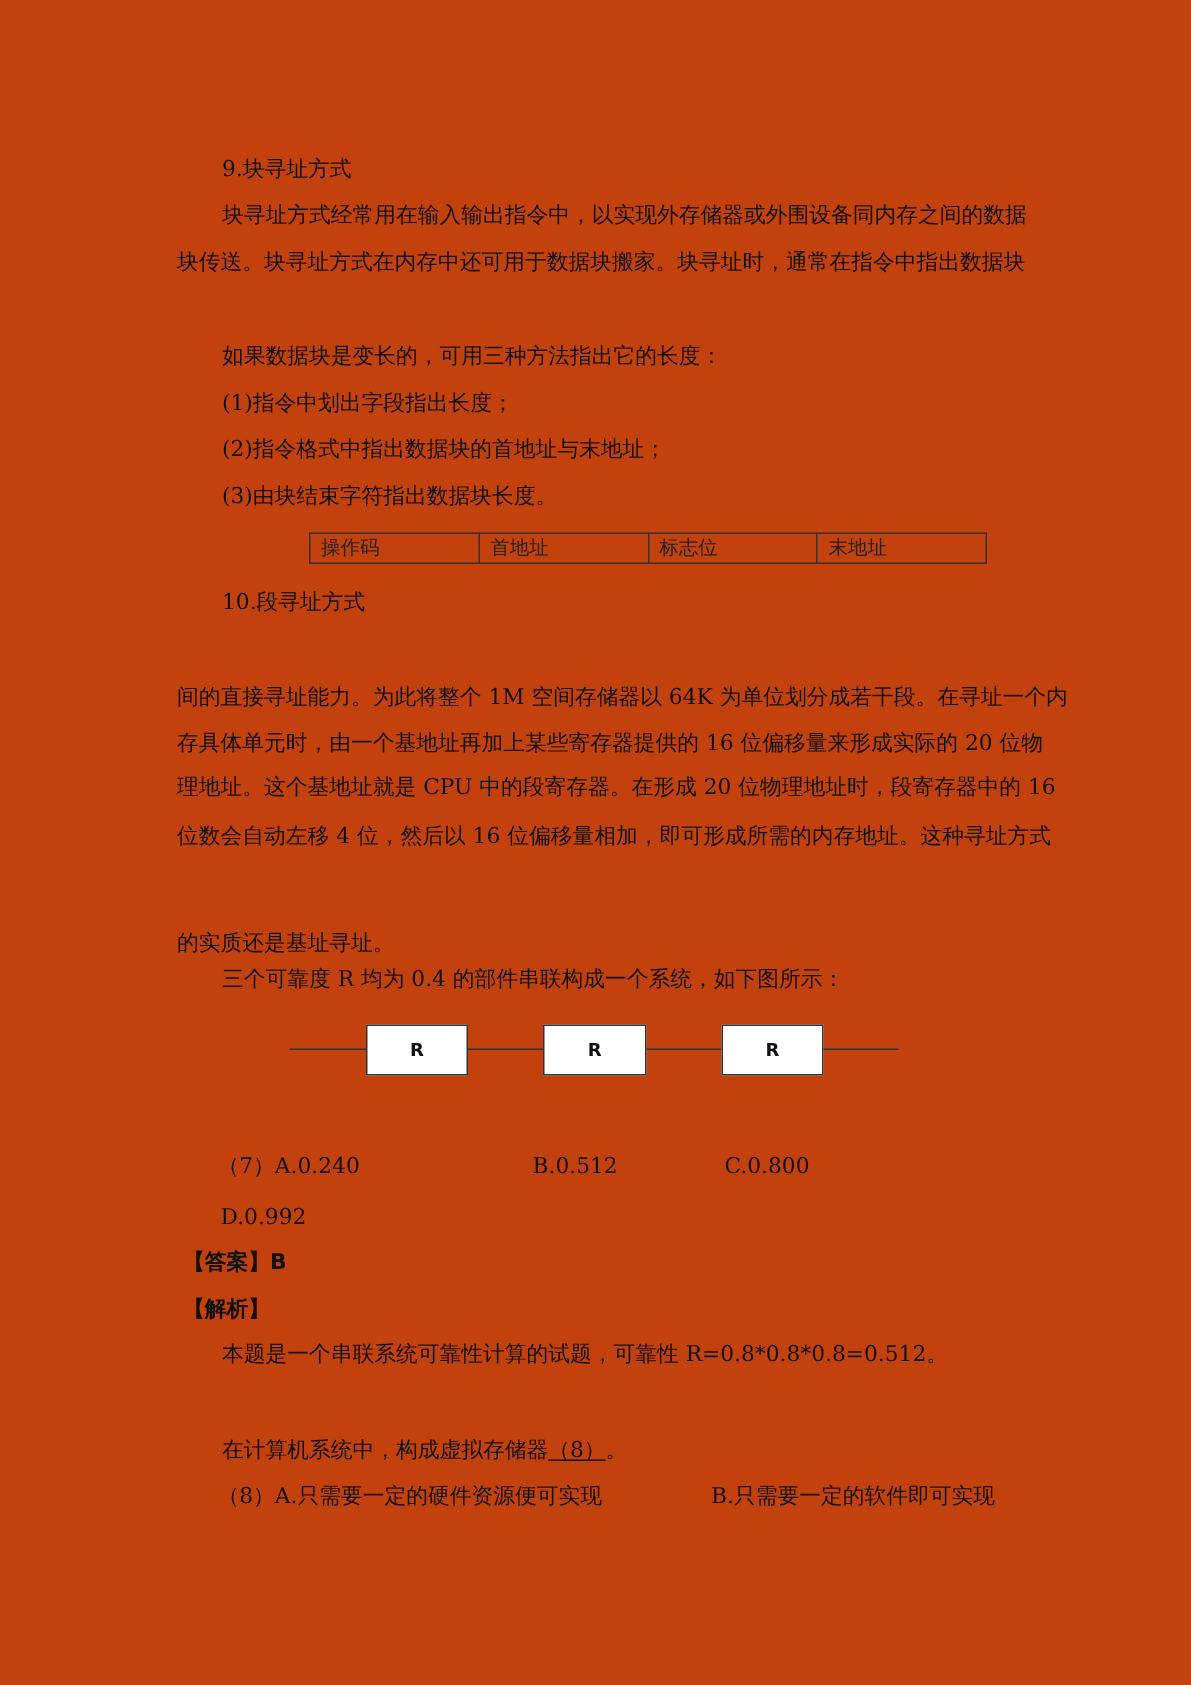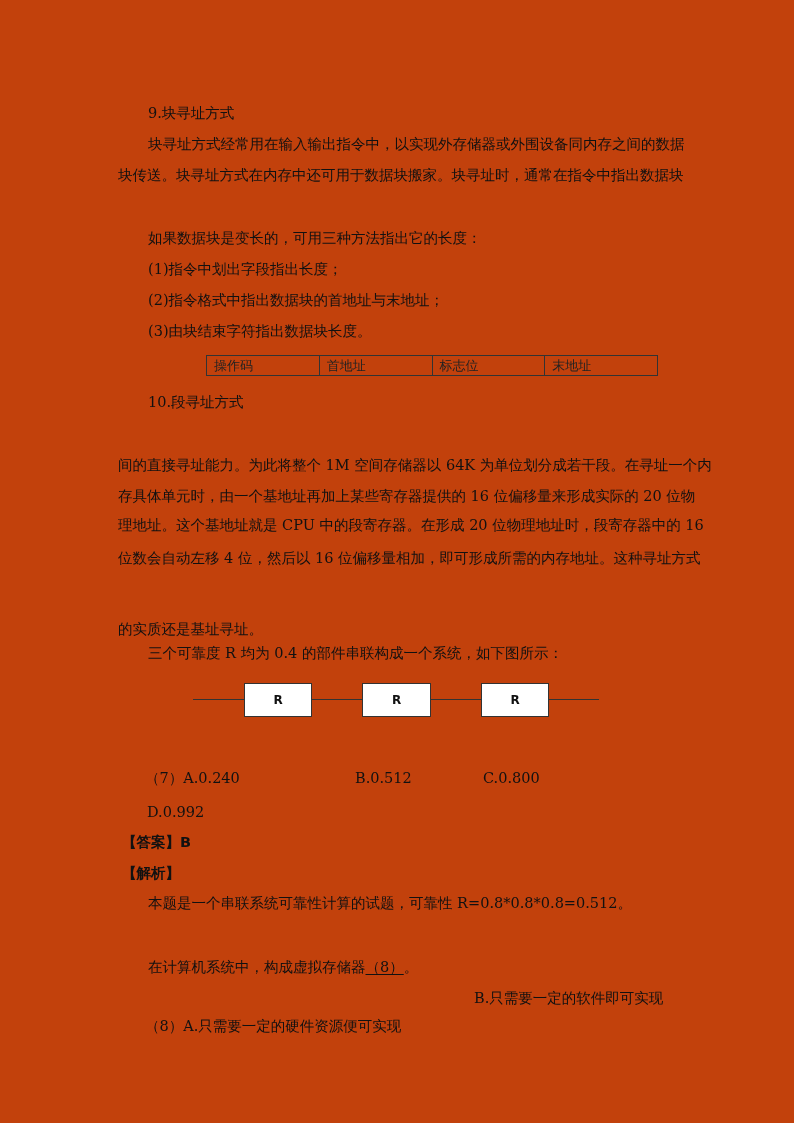--- a/index.html
+++ b/index.html
@@ -65,16 +65,16 @@
   <div class="line" style="left:145px; top:768px;"><span>（7）</span><span>A.0.240</span></div>
   <div class="line" style="left:315px; top:768px;margin-left:40px;">B.0.512</div>
   <div class="line" style="left:483px; top:768px;text-align:right;">C.0.800</div>
   <div class="line" style="left:147px; top:802px;">D.0.992</div>
 
   <div class="line" style="left:122px; top:832px;"><span class="bold">【答案】</span><span class="bold">B</span></div>
   <div class="line" style="left:122px; top:863px;"><span class="bold">【解析】</span></div>
   <div class="line" style="left:148px; top:893px;">本题是一个串联系统可靠性计算的试题，可靠性 R=0.8*0.8*0.8=0.512。</div>
 
   <div class="line" style="left:148px; top:957px;"><span>在计算机系统中，构成虚拟存储器</span><span class="u">（8）</span><span>。</span></div>
-  <div class="line" style="left:145px; top:988px;margin-top:28px;"><span>（8）</span><span>A.只需要一定的硬件资源便可实现</span></div>
+  <div class="line" style="left:145px; top:988px;"><span>（8）</span><span>A.只需要一定的硬件资源便可实现</span></div>
   <div class="line" style="left:474px; top:988px;">B.只需要一定的软件即可实现</div>
 
 </div>
 
 </body></html>

